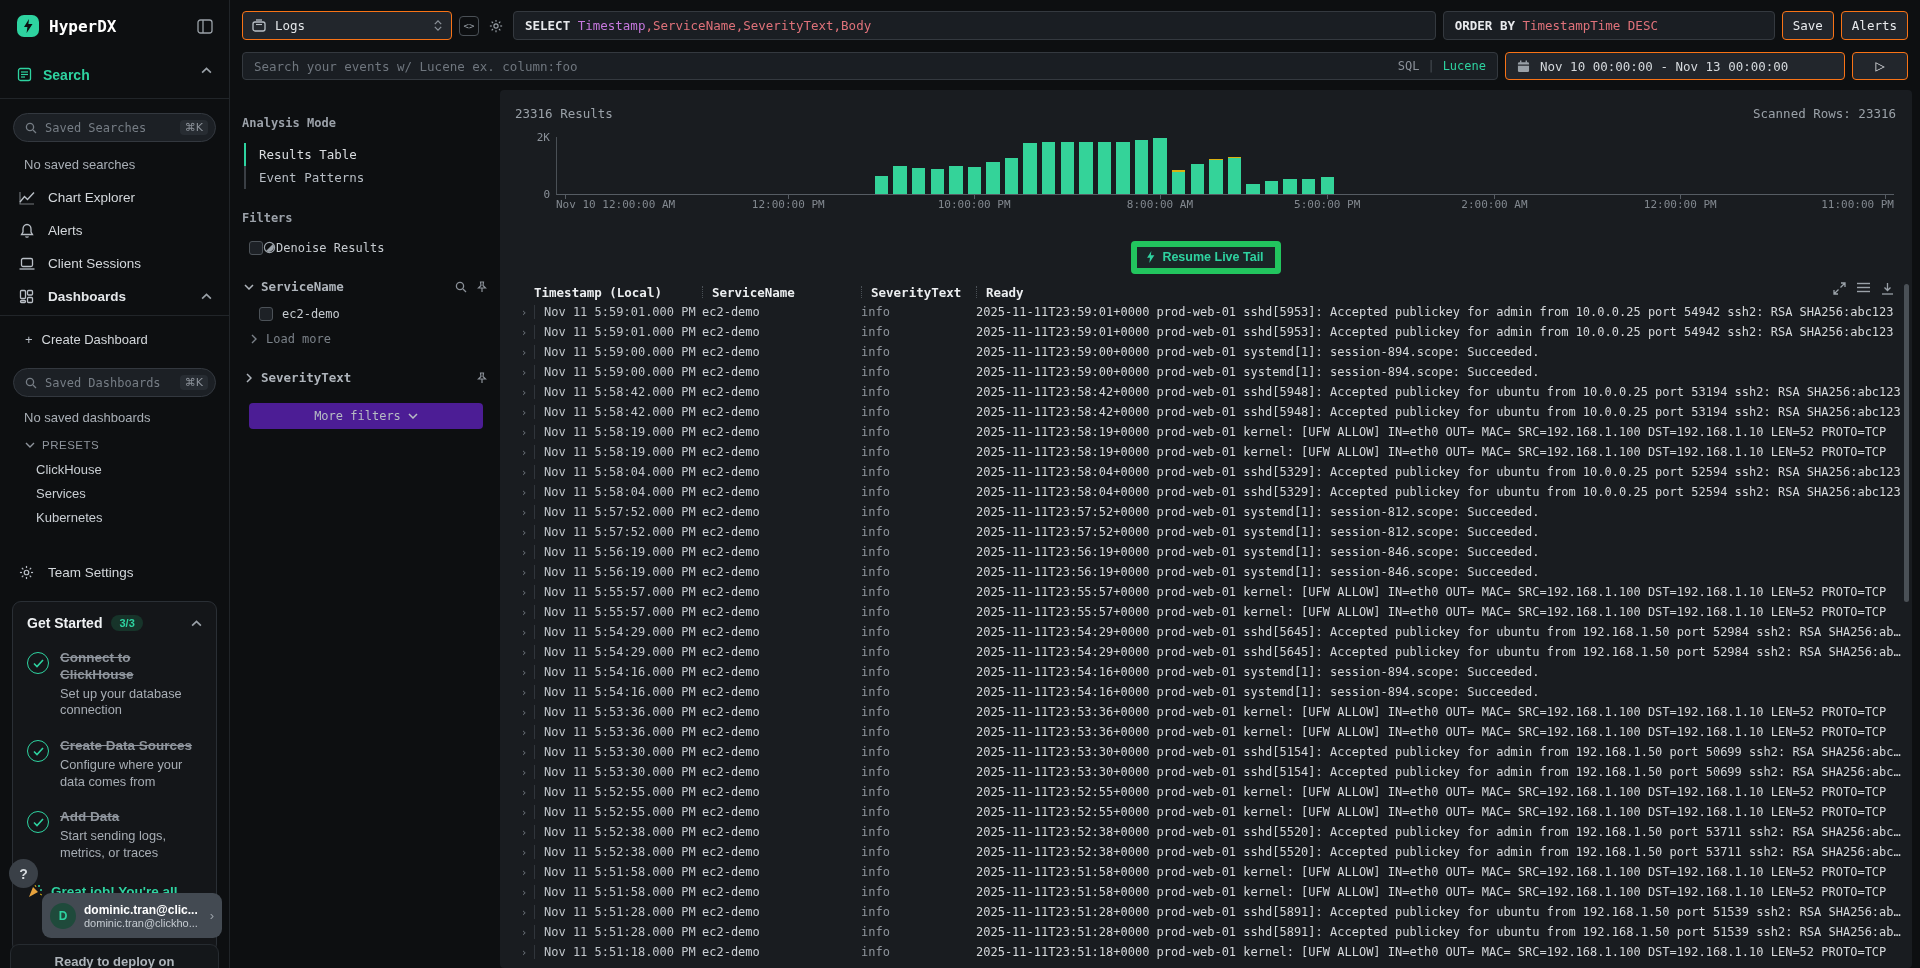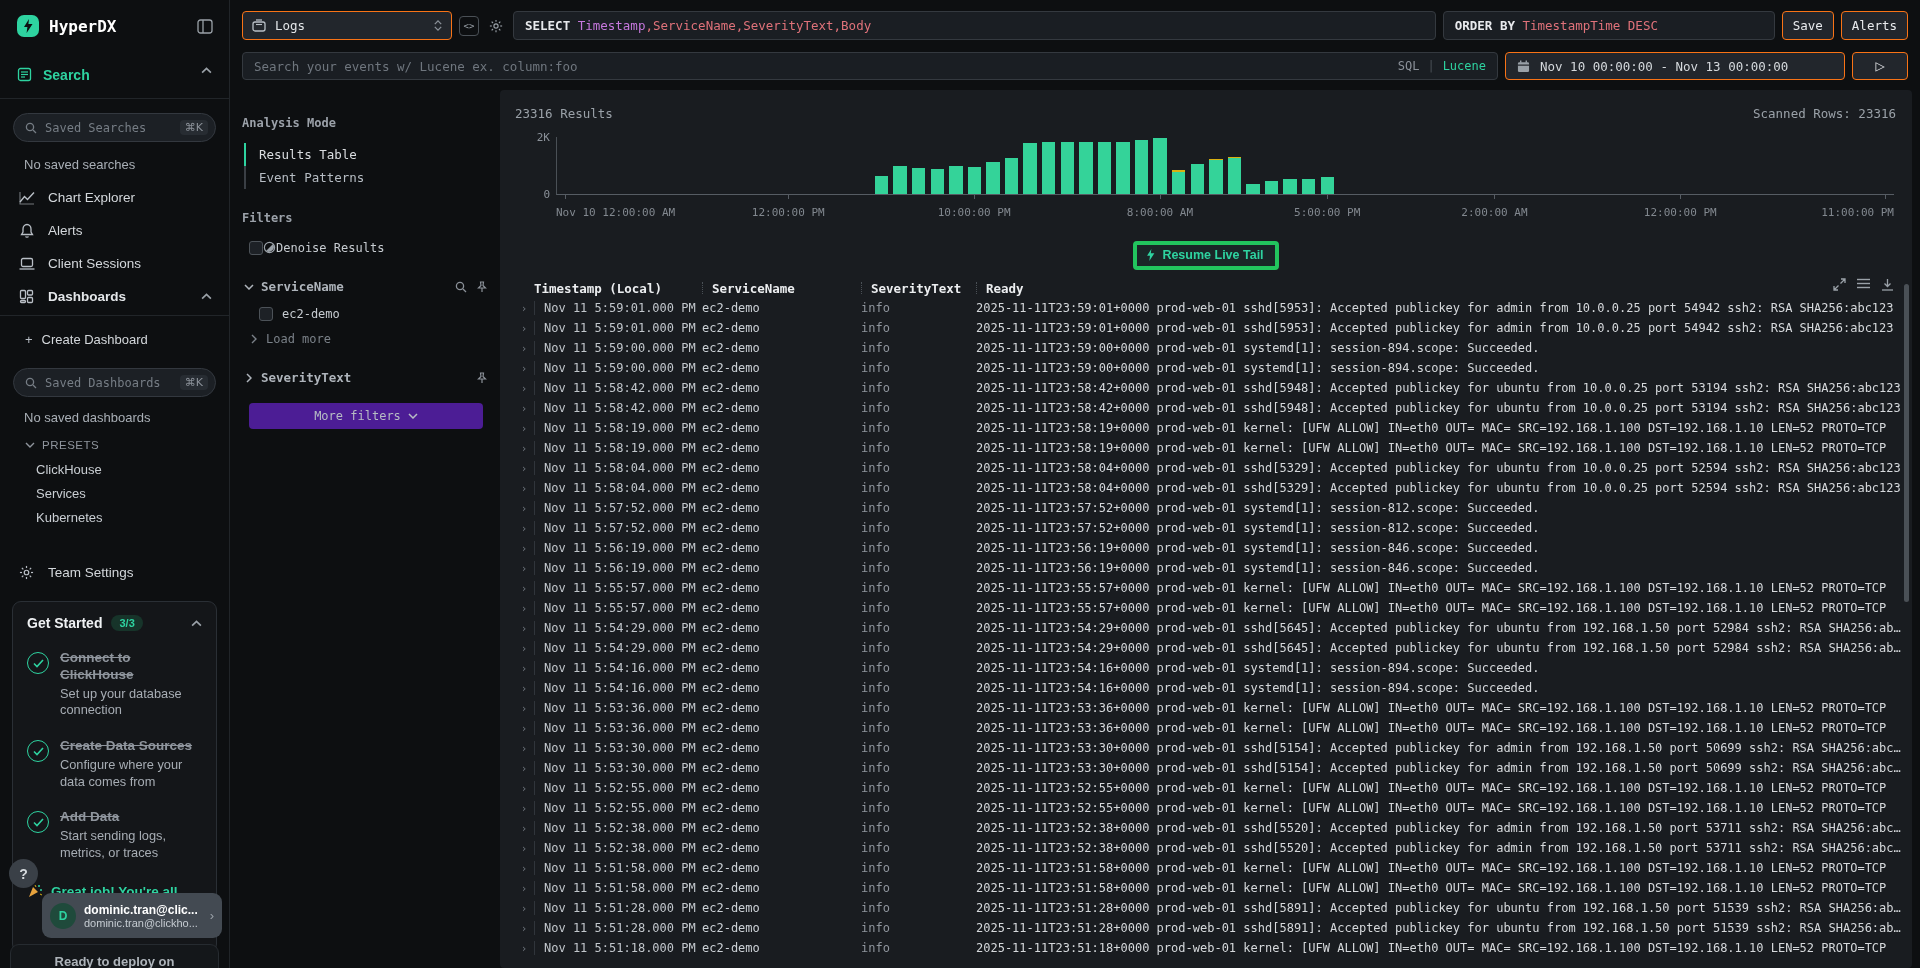--- a/index.html
+++ b/index.html
@@ -116,24 +116,24 @@
   
   .results-panel { flex:1; background:#191c20; border-radius:4px; margin-right:8px; position:relative; padding-top:16px; display:flex; flex-direction:column; overflow:hidden; min-width:0; }
   .rp-header { display:flex; justify-content:space-between; padding:0 16px 0 15px; color:#9aa1a8; font-size:12.5px; }
   .chart { position:relative; height:88px; margin:10px 14px 0 10px; flex:0 0 88px; }
   .plot { position:absolute; left:46px; right:4px; top:6px; bottom:24px; border-left:1px solid #4a5056; border-bottom:1px solid #565c63; }
   .ytick-top { position:absolute; left:0; top:0; width:40px; text-align:right; color:#8b9199; font-size:11px; }
   .ytick-bottom { position:absolute; left:0; bottom:18px; width:40px; text-align:right; color:#8b9199; font-size:11px; }
   .bar { position:absolute; bottom:0; background:#34d399; display:flex; flex-direction:column; }
   .bar-warn { width:100%; background:#d8b011; }
   .xlabels { position:absolute; left:46px; right:4px; bottom:0; height:16px; color:#82888f; font-size:11px; }
-  .xlab { position:absolute; bottom:0; white-space:nowrap; }
+  .xlab { position:absolute; bottom:8px; white-space:nowrap; }
   .xtick { position:absolute; bottom:20px; width:1px; height:4px; background:#565c63; }
   .livetail-row { text-align:center; margin-top:22px; flex:0 0 auto; }
-  .live-tail-btn { display:inline-flex; align-items:center; gap:7px; border:4px solid #22c55e; color:#2ed3a0; border-radius:4px; padding:3px 11px 4px 9px; font-size:12.5px; font-weight:bold; background:rgba(46,211,160,0.06); cursor:pointer; }
+  .live-tail-btn { display:inline-flex; align-items:center; gap:7px; border:6px solid #22c55e; color:#2ed3a0; border-radius:4px; padding:3px 11px 4px 9px; font-size:12.5px; font-weight:bold; background:rgba(46,211,160,0.06); cursor:pointer; }
 
   .table { position:relative; margin-top:8px; padding-left:14px; flex:1; overflow:hidden; }
   .t-head { display:flex; align-items:center; height:20px; font-weight:bold; color:#eceef0; font-size:12.5px; }
   .c-chevron { width:20px; flex:0 0 20px; text-align:center; }
   .c-ts { width:168px; flex:0 0 168px; display:flex; align-items:center; }
   .c-svc { width:159px; flex:0 0 159px; display:flex; align-items:center; }
   .c-sev { width:115px; flex:0 0 115px; display:flex; align-items:center; }
   .c-body { flex:1; min-width:0; white-space:nowrap; overflow:hidden; display:flex; align-items:center; }
   .handle { border-left:1px dotted #4a5056; height:12px; margin-right:9px; }
   .t-row { display:flex; align-items:center; height:20px; cursor:pointer; }

